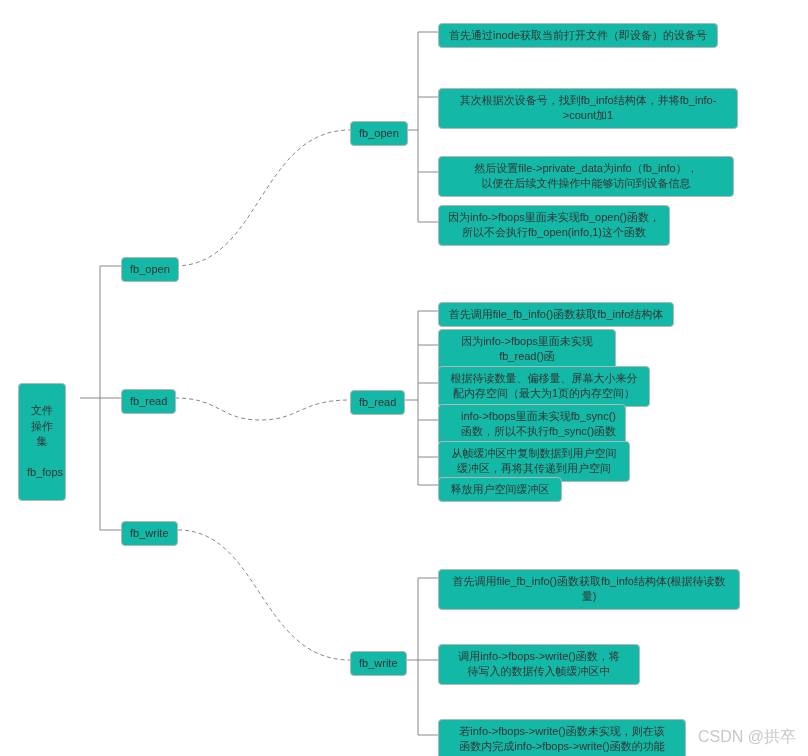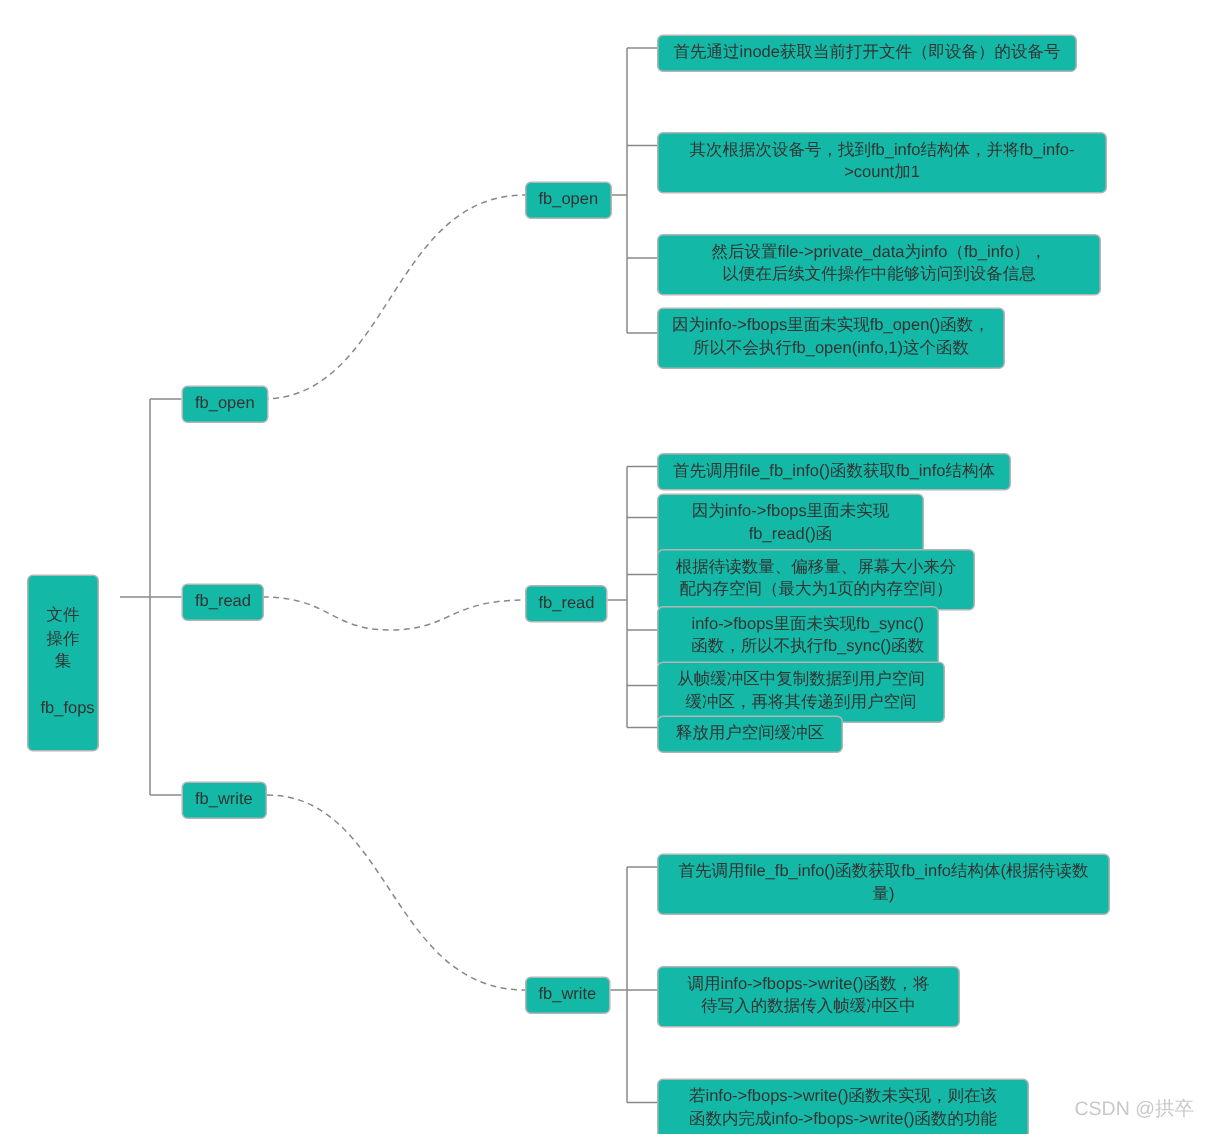--- a/index.html
+++ b/index.html
@@ -22,21 +22,21 @@
     background: #14b8a6;
     line-height: 1.4;
     text-align: center;
     white-space: pre-line;
     box-sizing: border-box;
   }
   .watermark {
     position: absolute;
     right: 12px;
     bottom: 8px;
-    font-size: 13px;
+    font-size: 16px;
     color: #c8c8c8;
     font-family: Arial, sans-serif;
   }
   svg.edges {
     position: absolute;
     left: 0; top: 0;
     width: 808px; height: 756px;
     pointer-events: none;
   }
 </style>

